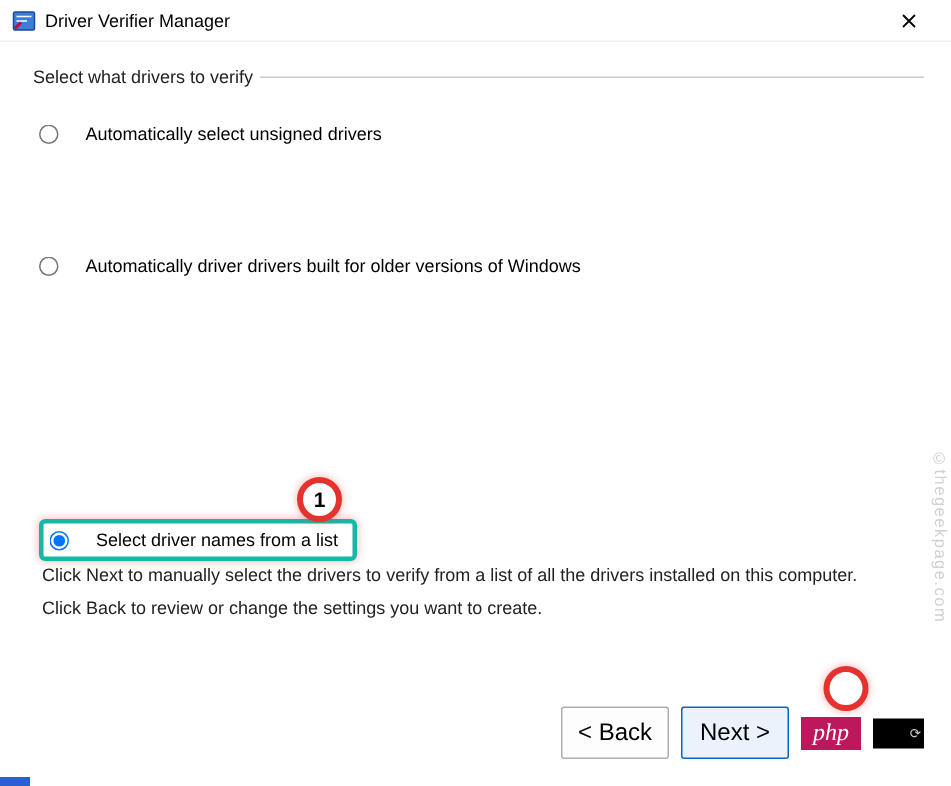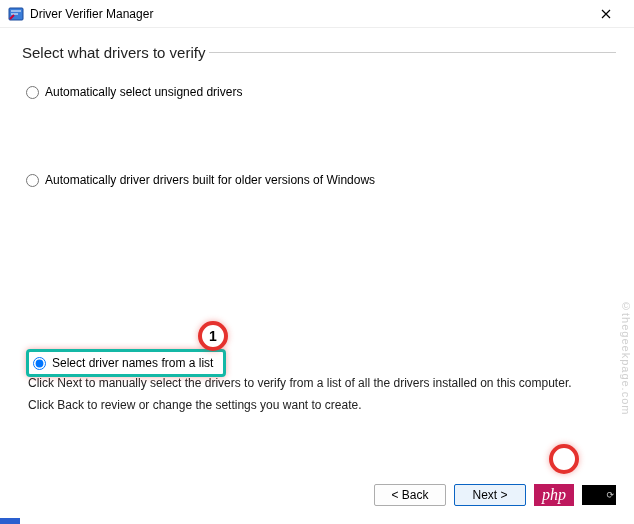--- a/index.html
+++ b/index.html
@@ -41,28 +41,28 @@
     border: 1px solid #ccc;
     border-left: none;
     border-right: none;
     border-bottom: none;
     padding: 0;
     margin: 0 0 12px 0;
     position: relative;
     height: 320px;
   }
   fieldset.group legend {
-    font-size: 15px;
+    font-size: 12px;
     padding: 0 4px;
     color: #222;
   }
   .radio-row {
     display: flex;
     align-items: center;
-    gap: 6px;
+    gap: 18px;
     position: absolute;
     left: 8px;
   }
   .radio-row input[type=radio] {
     width: 13px; height: 13px;
     margin: 0;
   }
   .radio-row label { cursor: pointer; }
   .r1 { top: 24px; }
   .r2 { top: 112px; }
@@ -107,25 +107,25 @@
   .button-row {
     position: absolute;
     bottom: 18px;
     right: 18px;
     display: flex;
     gap: 8px;
     align-items: center;
   }
   .btn {
     min-width: 72px;
-    height: 22px;
+    height: 35px;
     border: 1px solid #adadad;
     background: #fdfdfd;
     padding: 0 10px;
-    font-size: 12px;
+    font-size: 16px;
     font-family: inherit;
     cursor: pointer;
     border-radius: 2px;
   }
   .btn.primary {
     border: 1px solid #0a64c4;
     background: #eaf3fc;
   }
   .php-tag {
     background: #be185d;

